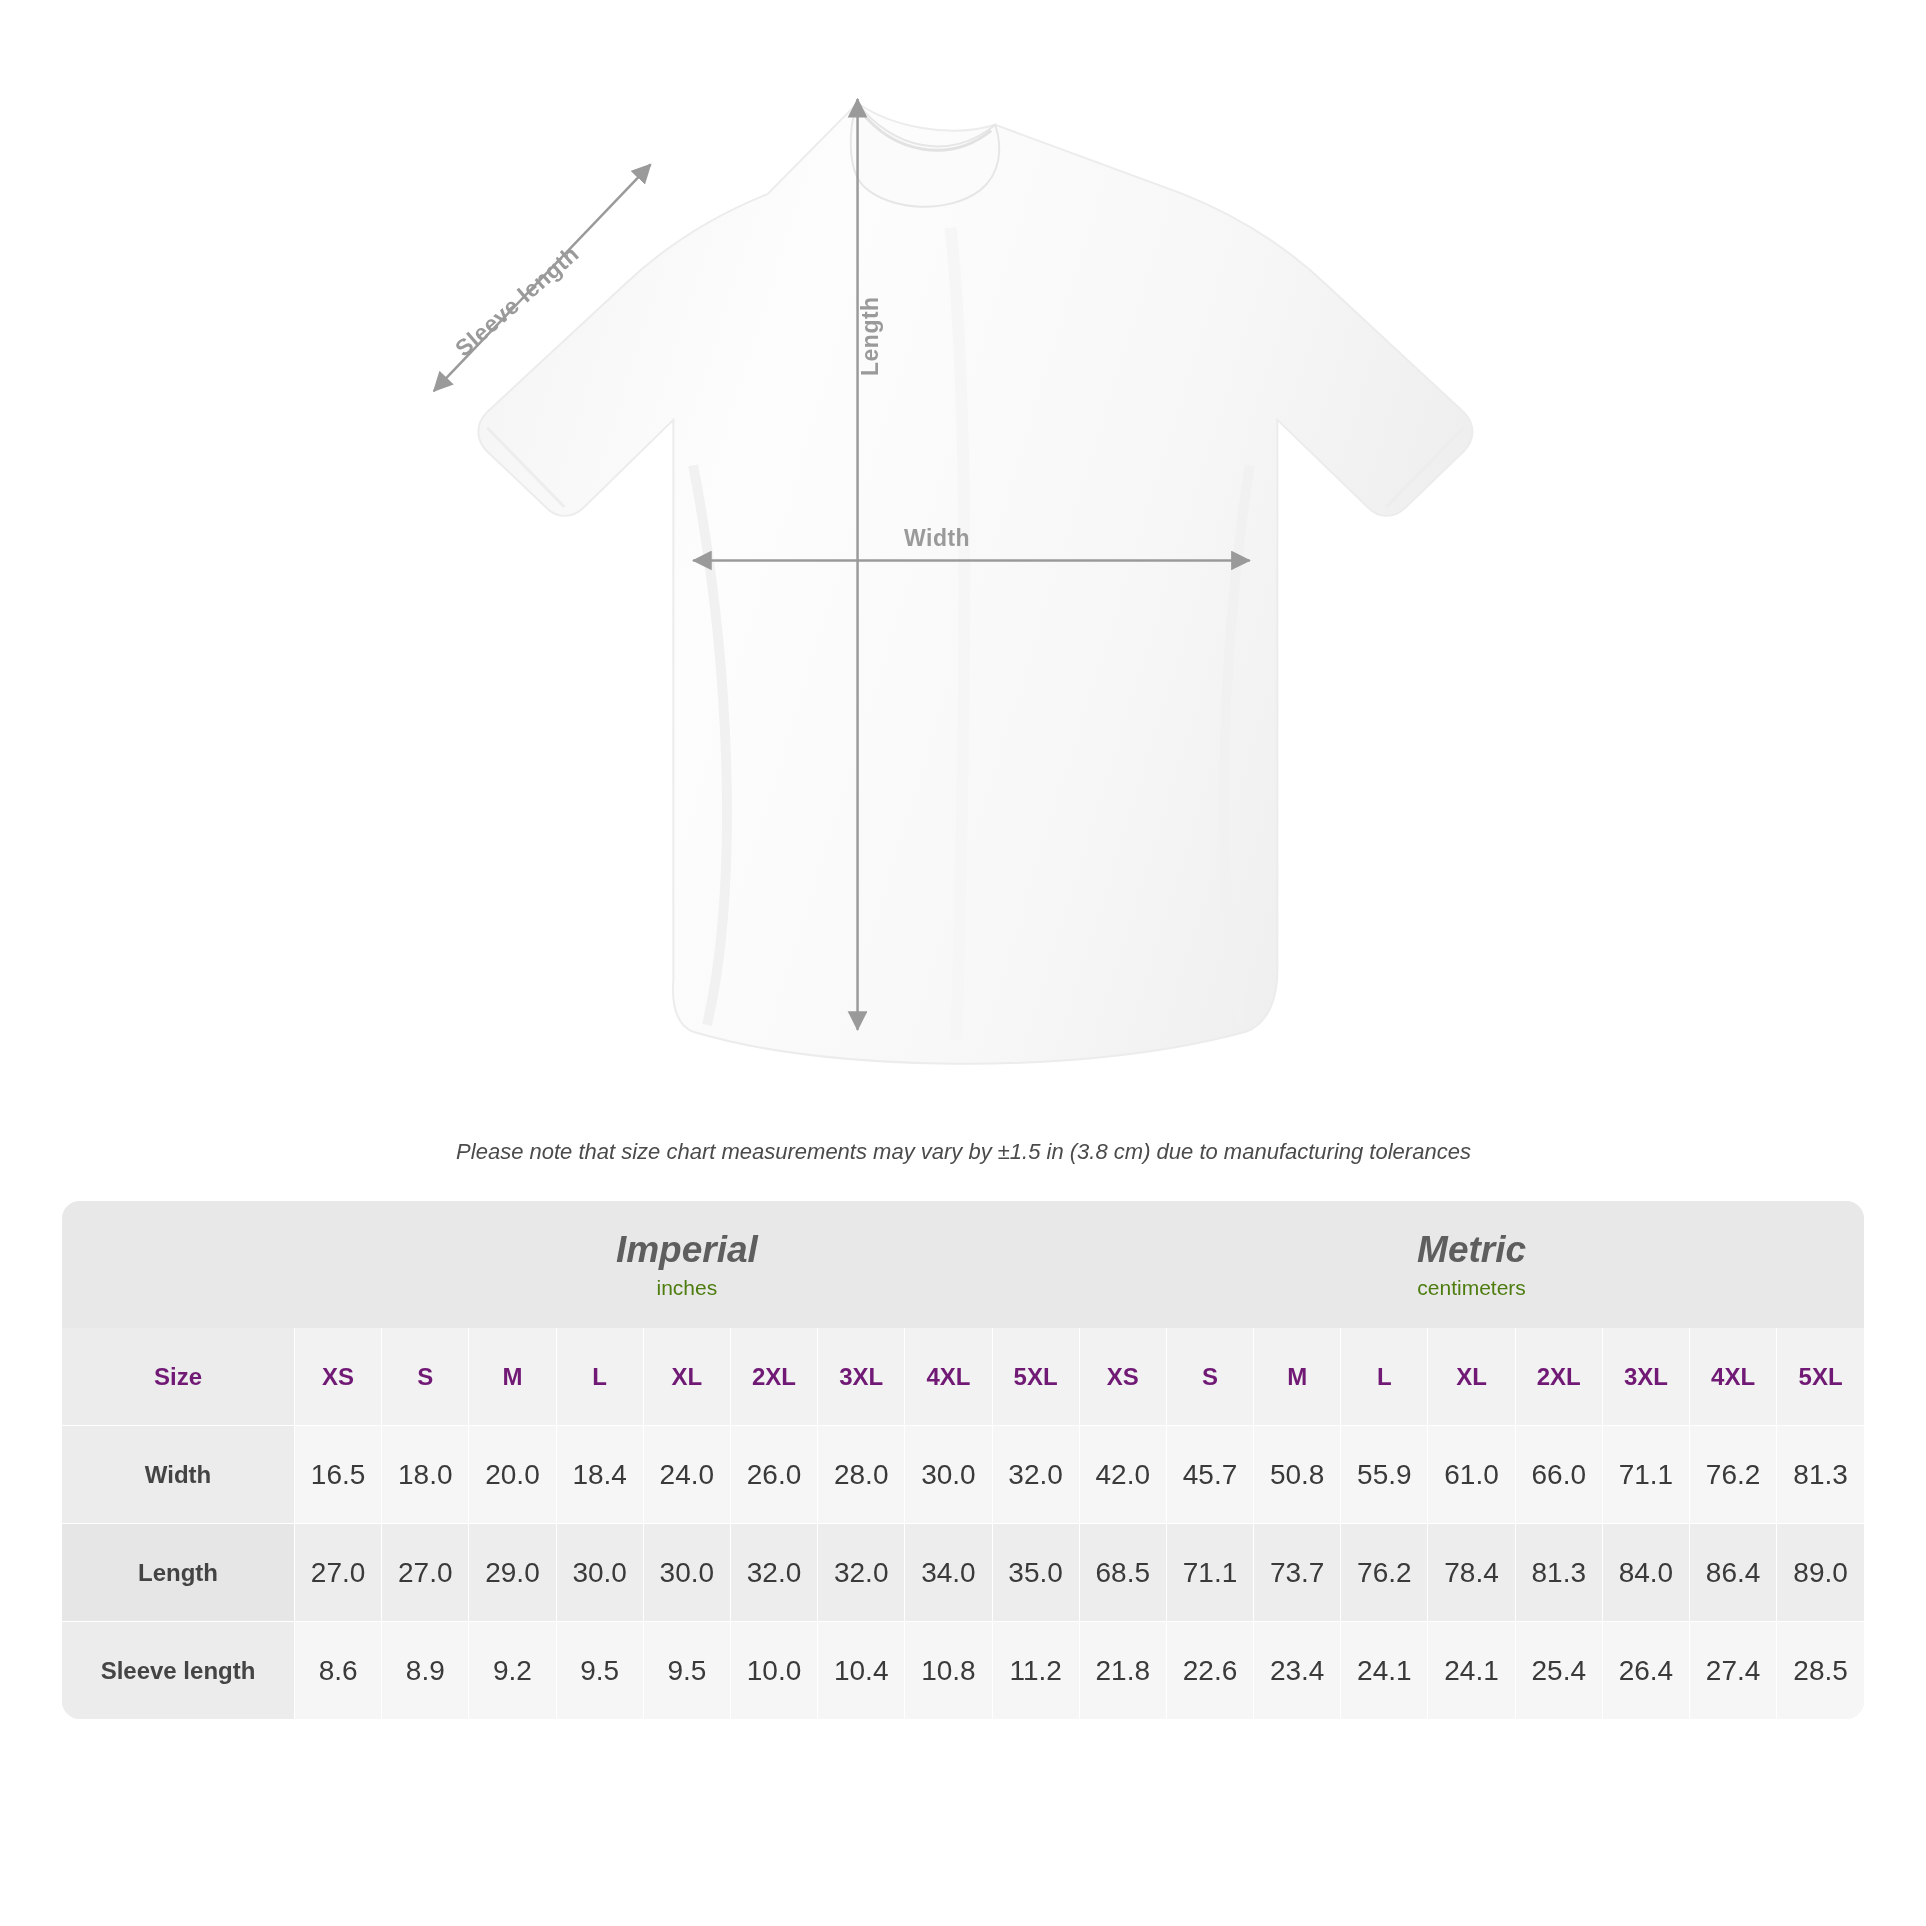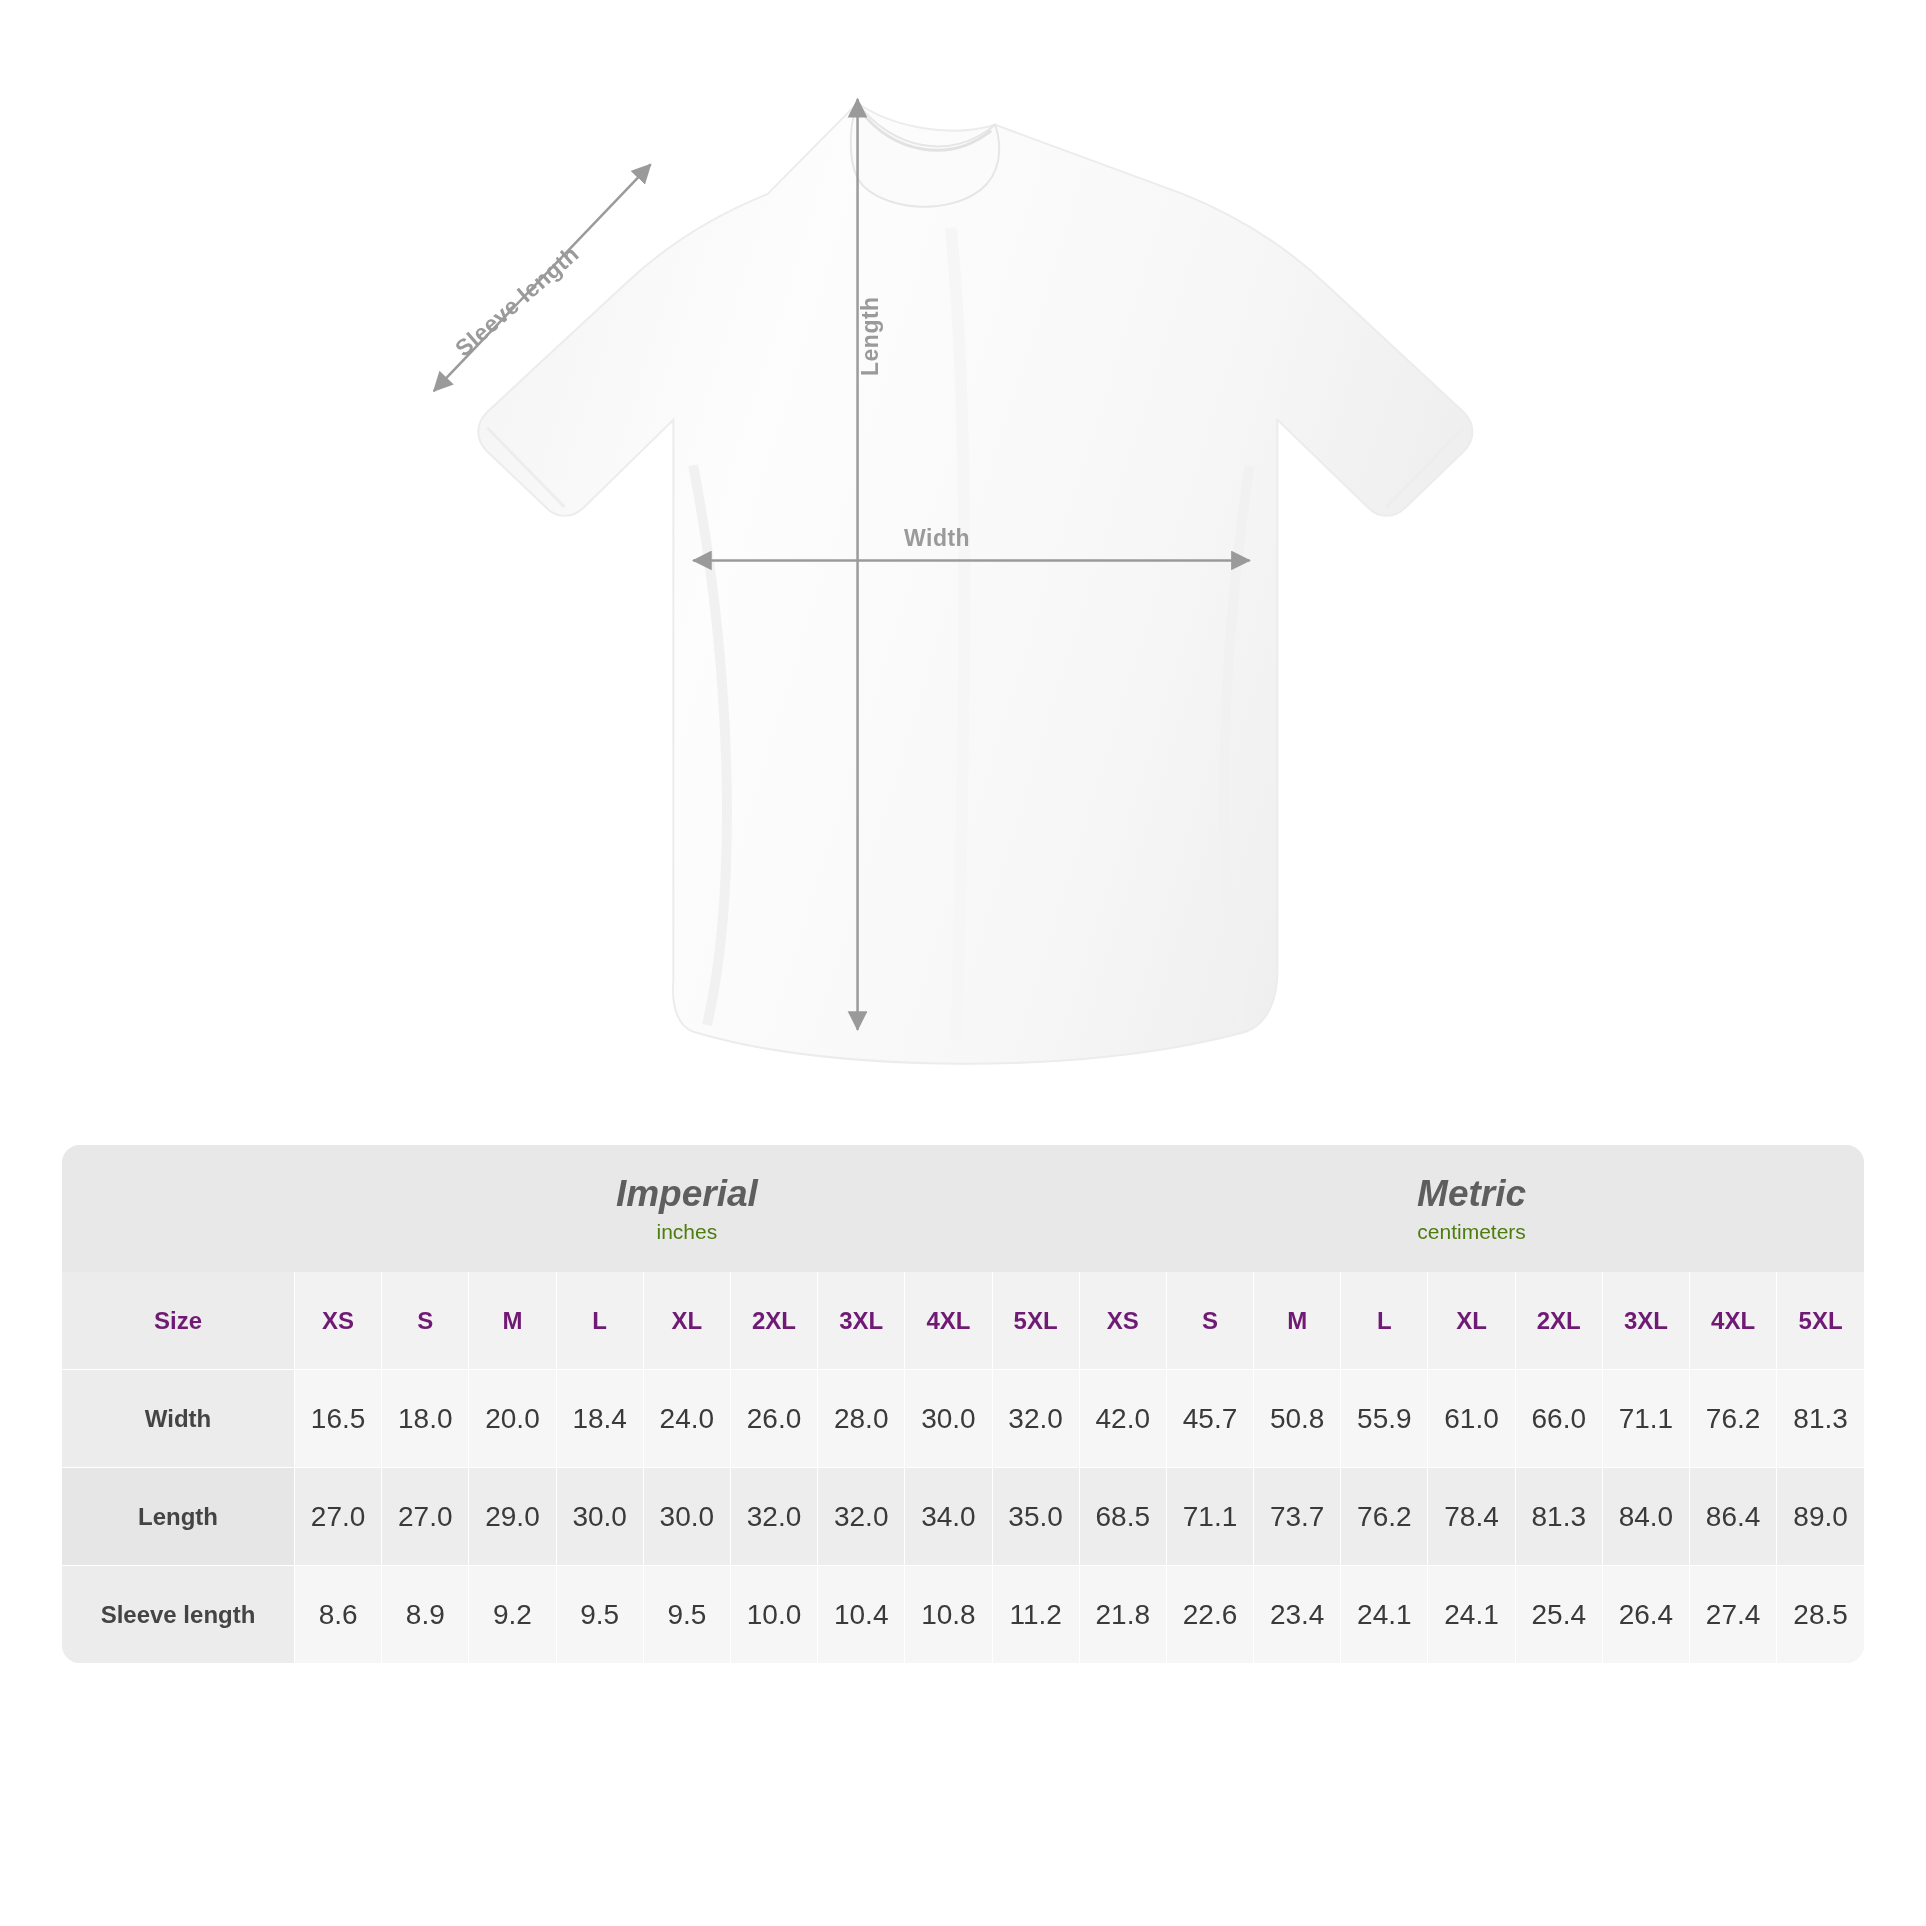--- a/index.html
+++ b/index.html
@@ -212,20 +212,21 @@
 
       <line x1="438" y1="395" x2="657" y2="166" stroke="#9a9a9a" stroke-width="2.5" marker-start="url(#arrowStart)" marker-end="url(#arrowEnd)"></line>
     </svg>
 
     <div class="dim-label width-label">Width</div>
     <div class="dim-label length-label">Length</div>
     <div class="dim-label sleeve-label">Sleeve length</div>
   </div>
 
   <div class="title-block">
+    <p class="chart-note">Please note that size chart measurements may vary by ±1.5 in (3.8 cm) due to manufacturing tolerances</p>
   </div>
 
   <div class="table-wrap">
     <table class="size-table">
       <colgroup>
         <col style="width:232px">
         <col span="18" style="width:87px">
       </colgroup>
       <tbody>
         <tr>

